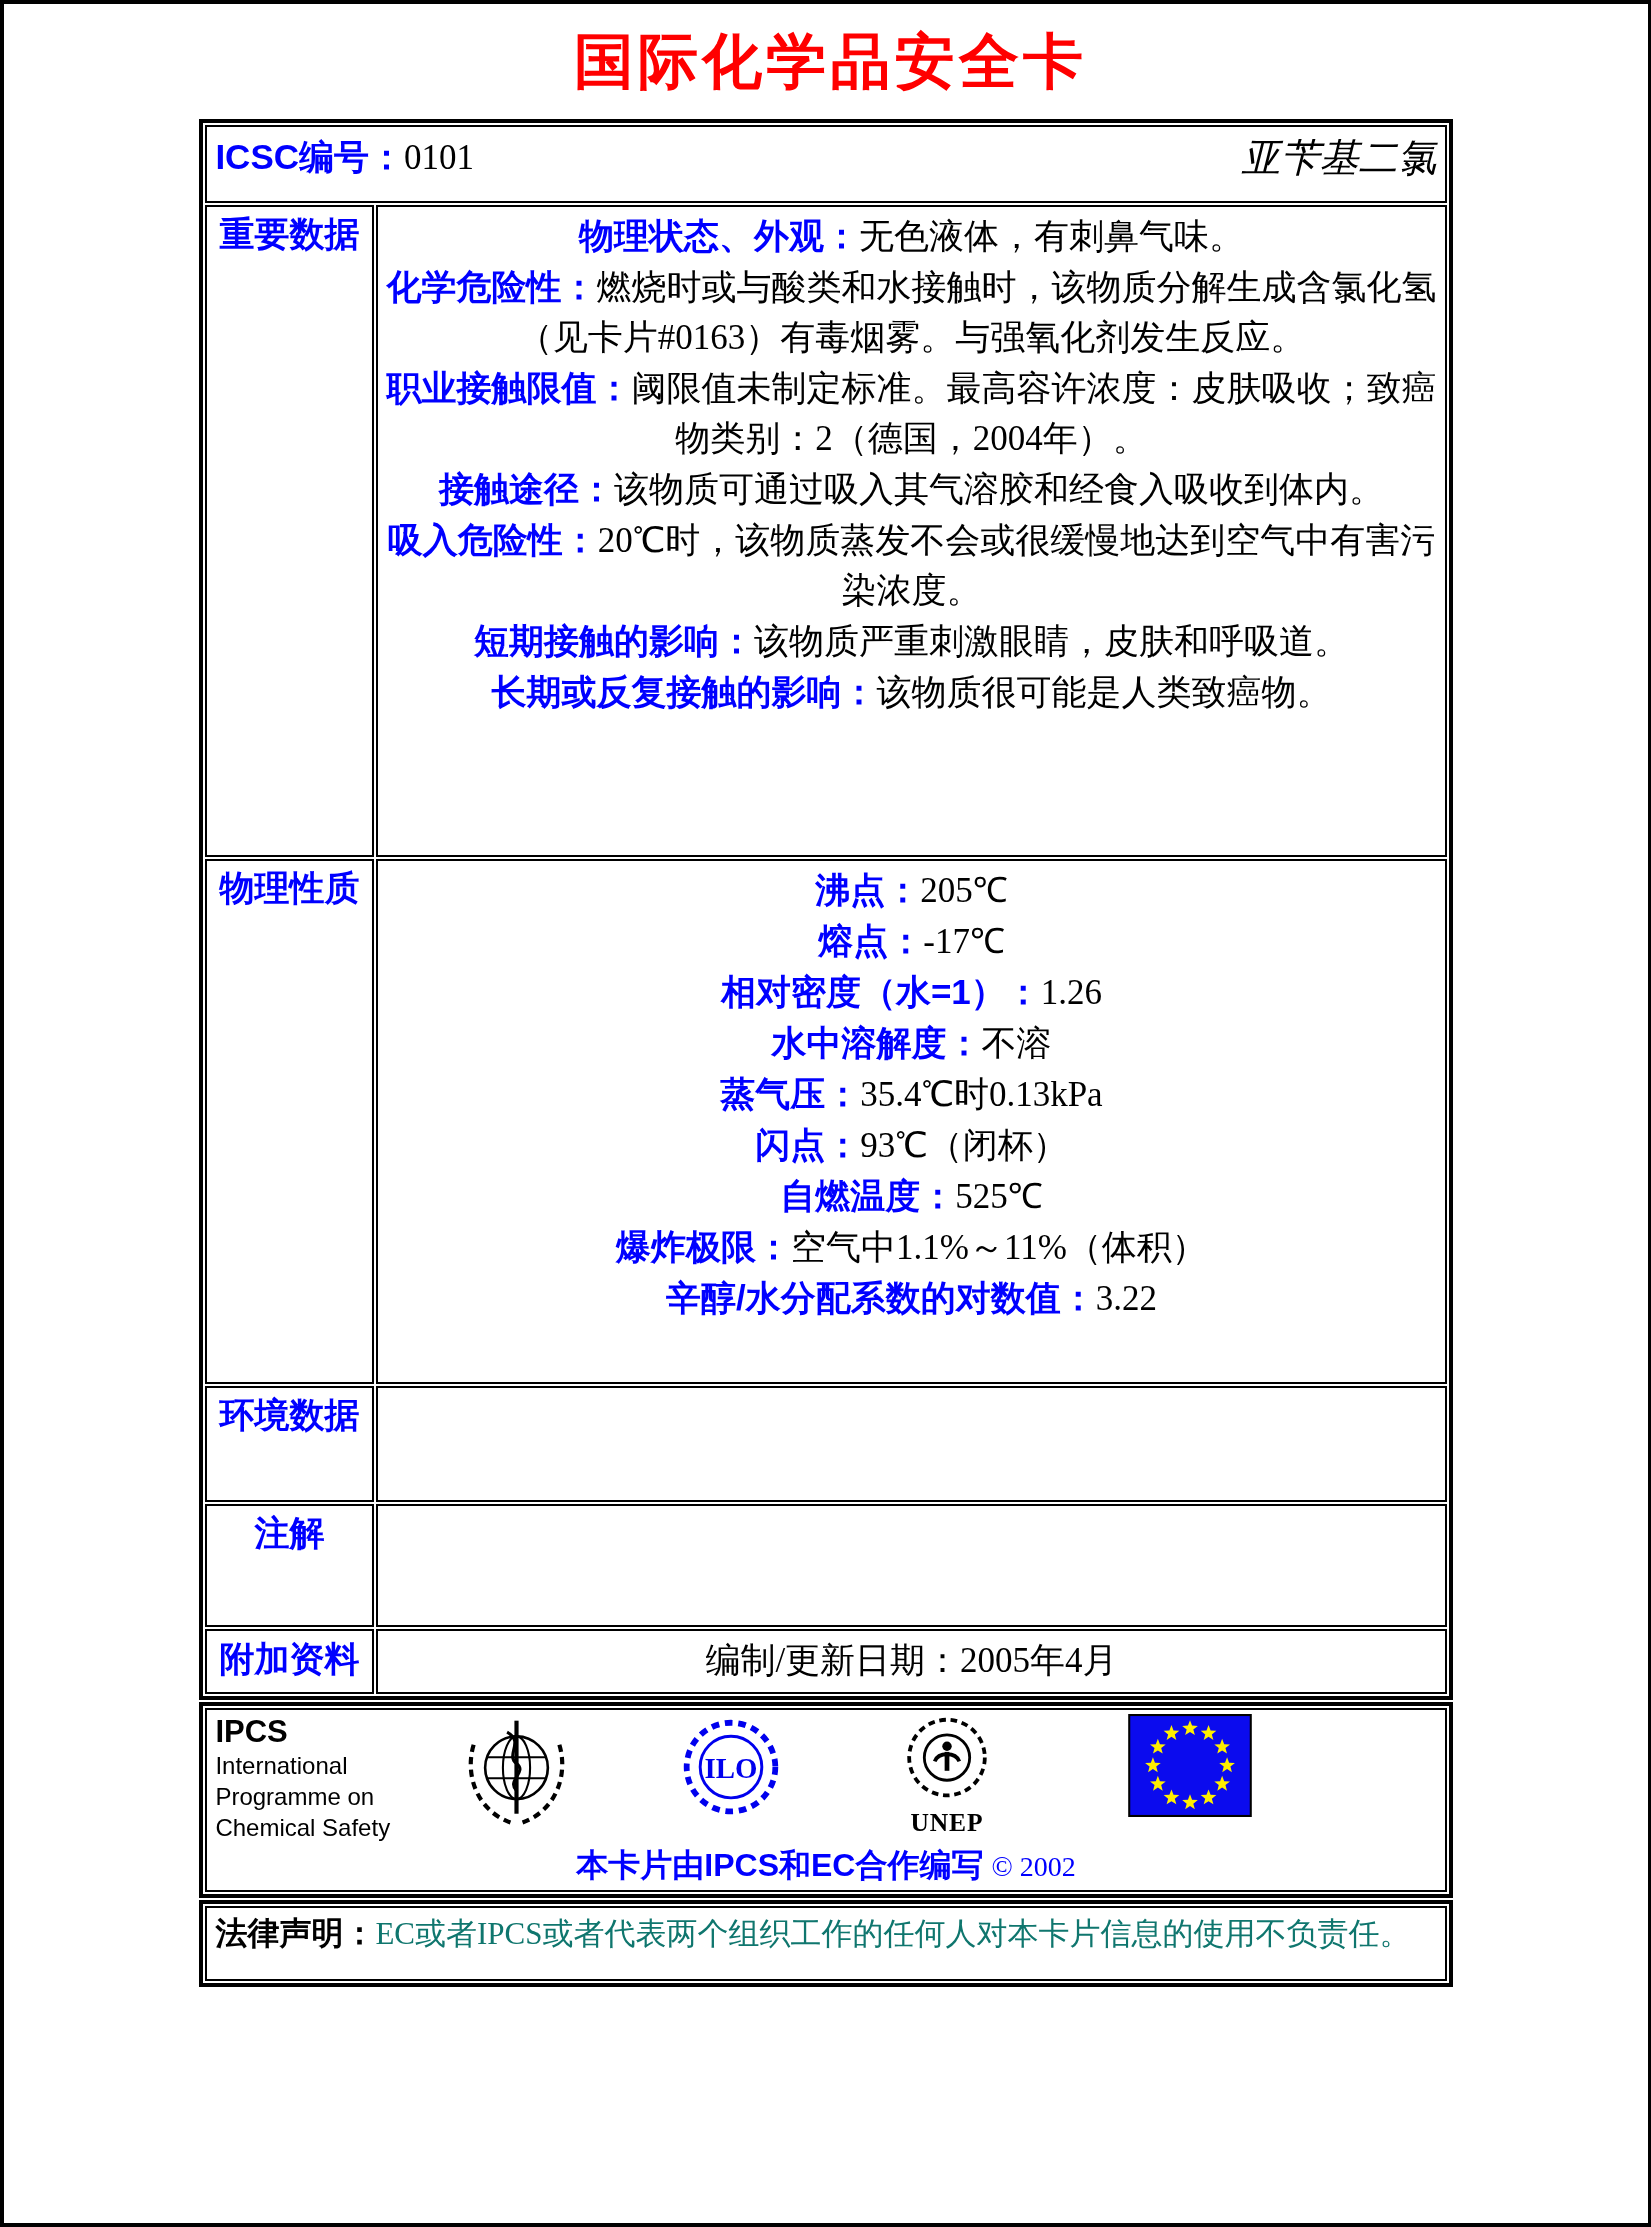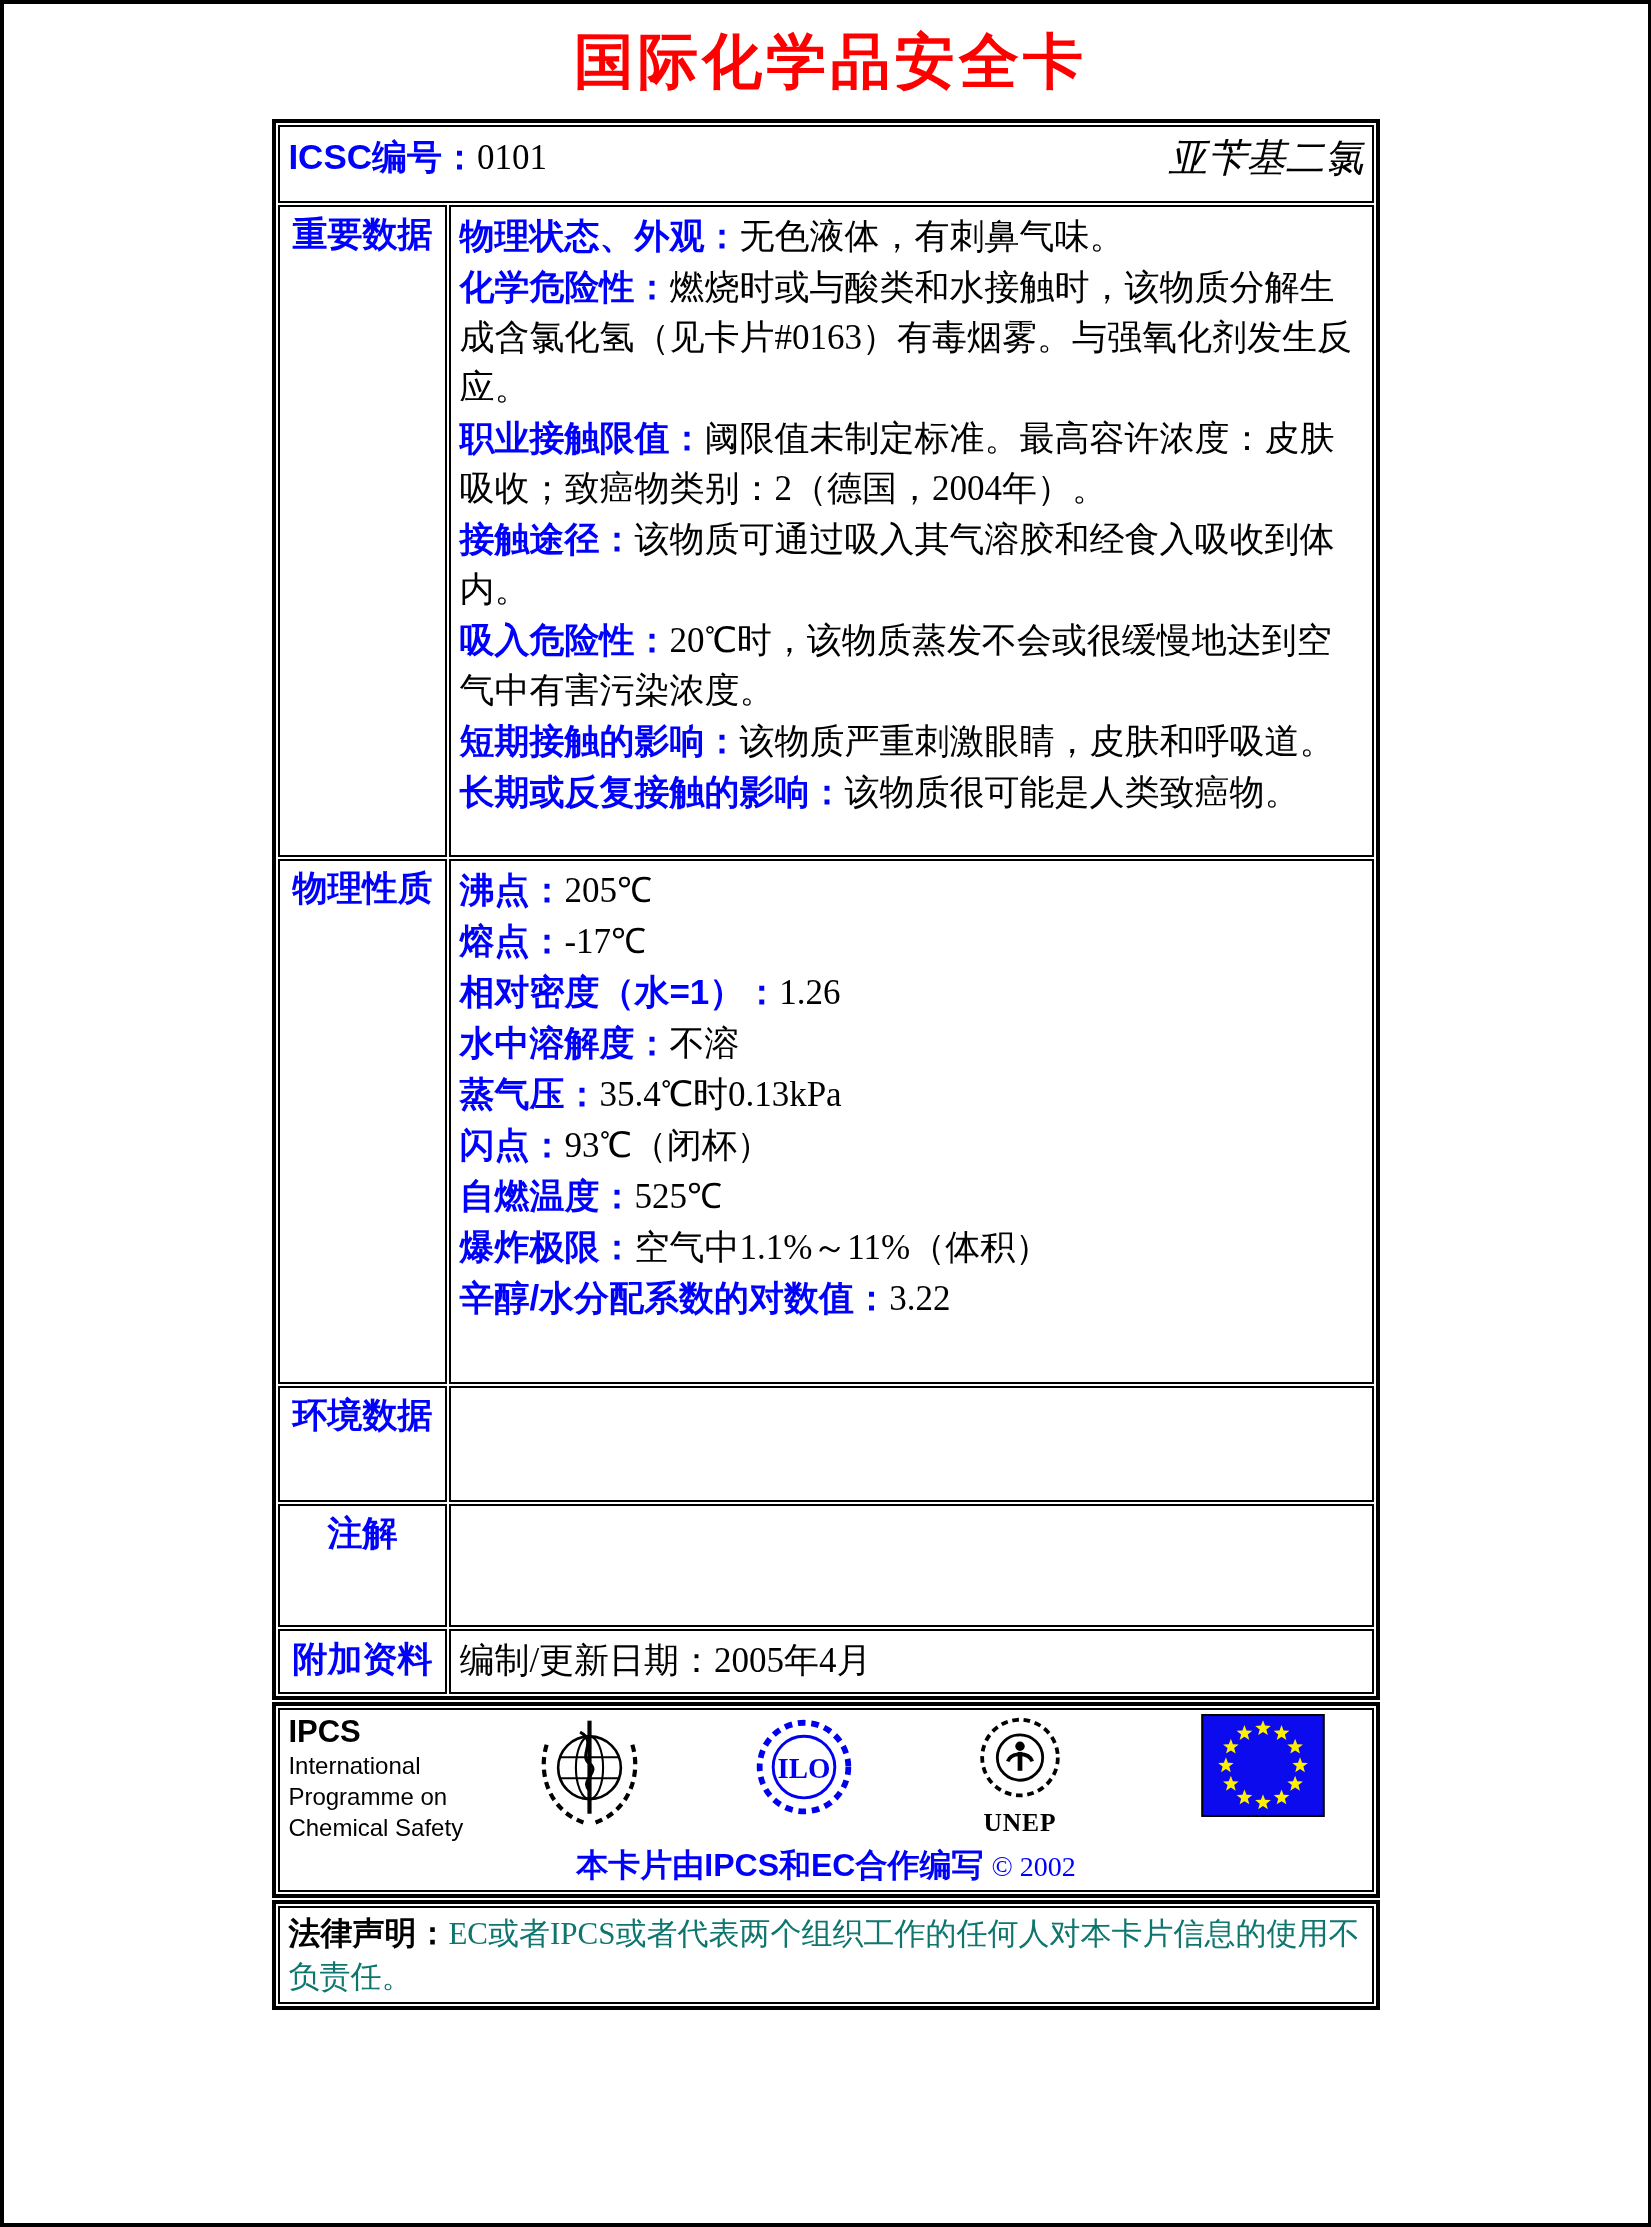--- a/index.html
+++ b/index.html
@@ -18,21 +18,21 @@
     text-align: center;
     font-size: 60px;
     line-height: 63px;
     font-weight: 900;
     letter-spacing: 4.2px;
     color: #ff0000;
     font-family: "Liberation Serif", serif;
     padding-left: 9px;
   }
   table.card {
-    width: 1108px;
+    width: 1254px;
     margin: 25px auto 0 auto;
     border: 4.2px solid #000000;
     border-collapse: separate;
     border-spacing: 2.1px;
     table-layout: fixed;
   }
   table.card + table.card { margin-top: 2.1px; }
   table.card td {
     border: 2.8px solid #000000;
     padding: 4.2px 8.4px;
@@ -43,21 +43,21 @@
   col.c-label { width: 169px; }
   td.row-label {
     text-align: center;
     vertical-align: middle;
     color: #0000ff;
     font-weight: bold;
     font-size: 35px;
     font-family: "Liberation Sans", sans-serif;
     padding: 2.8px 1.4px;
   }
-  .line { font-size: 35px; line-height: 50px; }
+  .line { font-size: 35px; line-height: 50px; text-align: center; }
   .k {
     color: #0000ff;
     font-weight: bold;
     font-family: "Liberation Sans", sans-serif;
   }
   .v { color: #000000; font-family: "Liberation Serif", serif; }
   td.hdr-cell { vertical-align: middle; padding: 7px 9.7px; }
   .hdr-flex { display: flex; justify-content: space-between; align-items: center; }
   .hdr-left { font-size: 35px; }
   .chem-name { font-size: 39px; color:#000; font-family: "Liberation Serif", serif; font-style: italic; }

